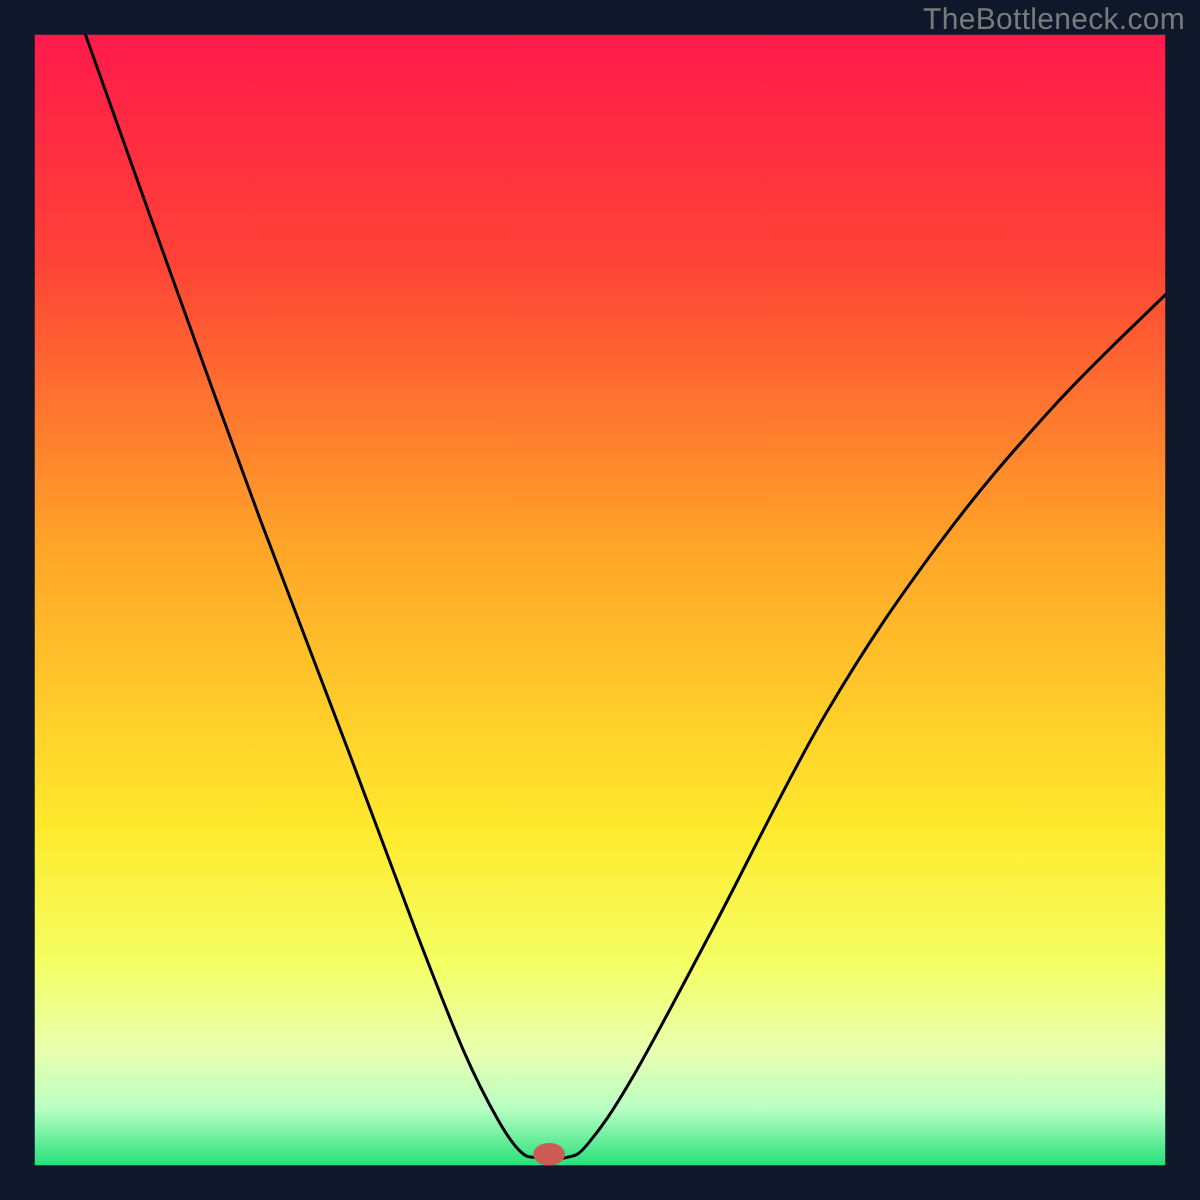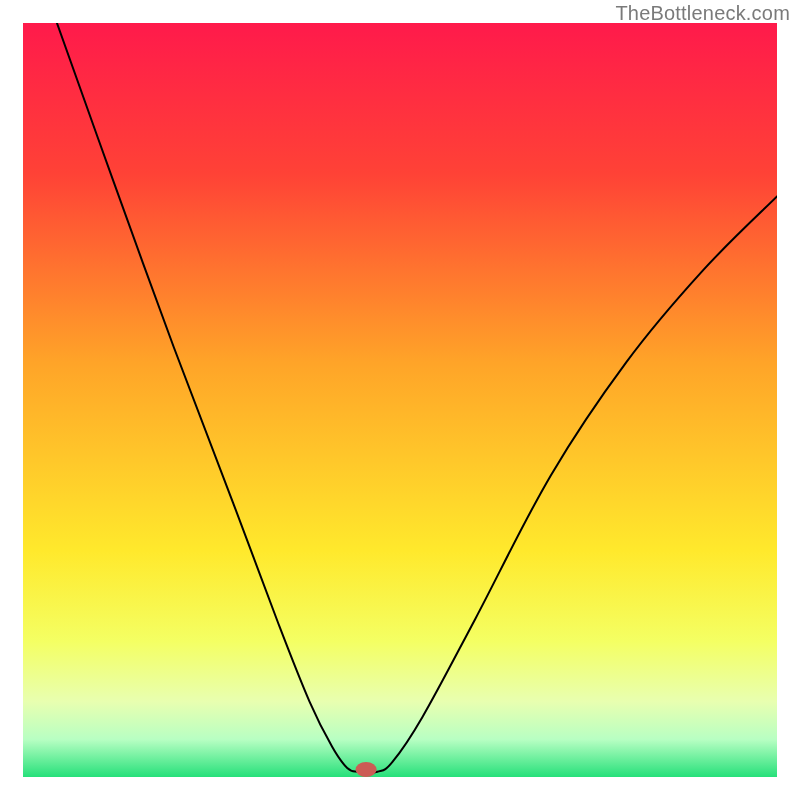--- a/index.html
+++ b/index.html
@@ -10,21 +10,21 @@
     overflow: hidden;
     background: #000;
     font-family: Arial, Helvetica, sans-serif;
   }
   .frame {
     position: absolute;
     left: 0;
     top: 0;
     width: 800px;
     height: 800px;
-    background: #ffffff;
+    background: #0f172a;
   }
   .plot {
     position: absolute;
     left: 23px;
     top: 23px;
     width: 754px;
     height: 754px;
   }
   .watermark {
     position: absolute;

